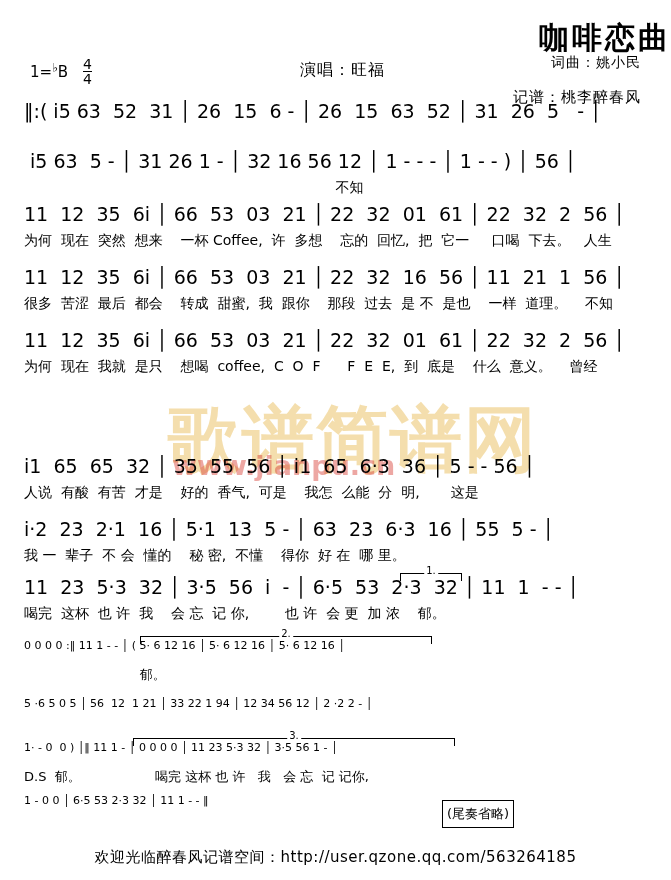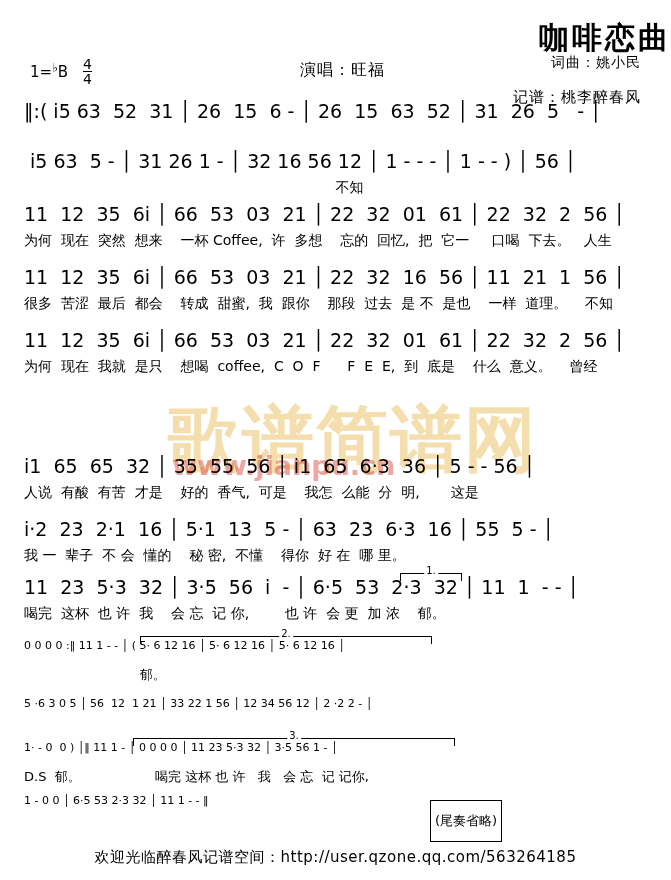--- a/index.html
+++ b/index.html
@@ -230,21 +230,21 @@
     <div class="notes">11  23  5·3  32 │ 3·5  56  i  - │ 6·5  53  2·3  32 │ 11  1  - - │</div>
     <div class="lyrics">喝完  这杯  也 许  我    会 忘  记 你,        也 许  会 更  加 浓    郁。</div>
   </div>
 
   <div class="system" style="top:640px;">
     <div class="notes small">0 0 0 0 :‖ 11 1 - - │ ( 5· 6 12 16 │ 5· 6 12 16 │ 5· 6 12 16 │</div>
     <div class="lyrics small">                            郁。</div>
   </div>
 
   <div class="system" style="top:698px;">
-    <div class="notes small">5 ·6 3 0 5 │ 56  12  1 21 │ 33 22 1 56 │ 12 34 56 12 │ 2 ·2 2 - │</div>
+    <div class="notes small">5 ·6 5 0 5 │ 56  12  1 21 │ 33 22 1 94 │ 12 34 56 12 │ 2 ·2 2 - │</div>
     <div class="lyrics small"></div>
   </div>
 
   <div class="system" style="top:742px;">
     <div class="notes small">1· - 0  0 ) │‖ 11 1 - │ 0 0 0 0 │ 11 23 5·3 32 │ 3·5 56 1 - │</div>
     <div class="lyrics small">D.S  郁。                  喝完 这杯 也 许   我   会 忘  记 记你,</div>
   </div>
 
   <div class="system" style="top:795px;">
     <div class="notes small">1 - 0 0 │ 6·5 53 2·3 32 │ 11 1 - - ‖</div>
@@ -253,16 +253,16 @@
   <div class="bracket" style="left:140px; top:636px; width:290px;">
     <span>2.</span>
   </div>
   <div class="bracket" style="left:133px; top:738px; width:320px;">
     <span>3.</span>
   </div>
   <div class="bracket" style="left:400px; top:573px; width:60px;">
     <span>1.</span>
   </div>
 
-  <div style="position:absolute; left:430px; top:800px; font-family:'DejaVu Sans',sans-serif; font-size:13px; border:1px solid #000; padding:11px 4px;">(尾奏省略)</div>
+  <div style="position:absolute; left:442px; top:800px; font-family:'DejaVu Sans',sans-serif; font-size:13px; border:1px solid #000; padding:4px 4px;">(尾奏省略)</div>
 
   <div class="footer">欢迎光临醉春风记谱空间：http://user.qzone.qq.com/563264185</div>
 </div>
 
 </body></html>

